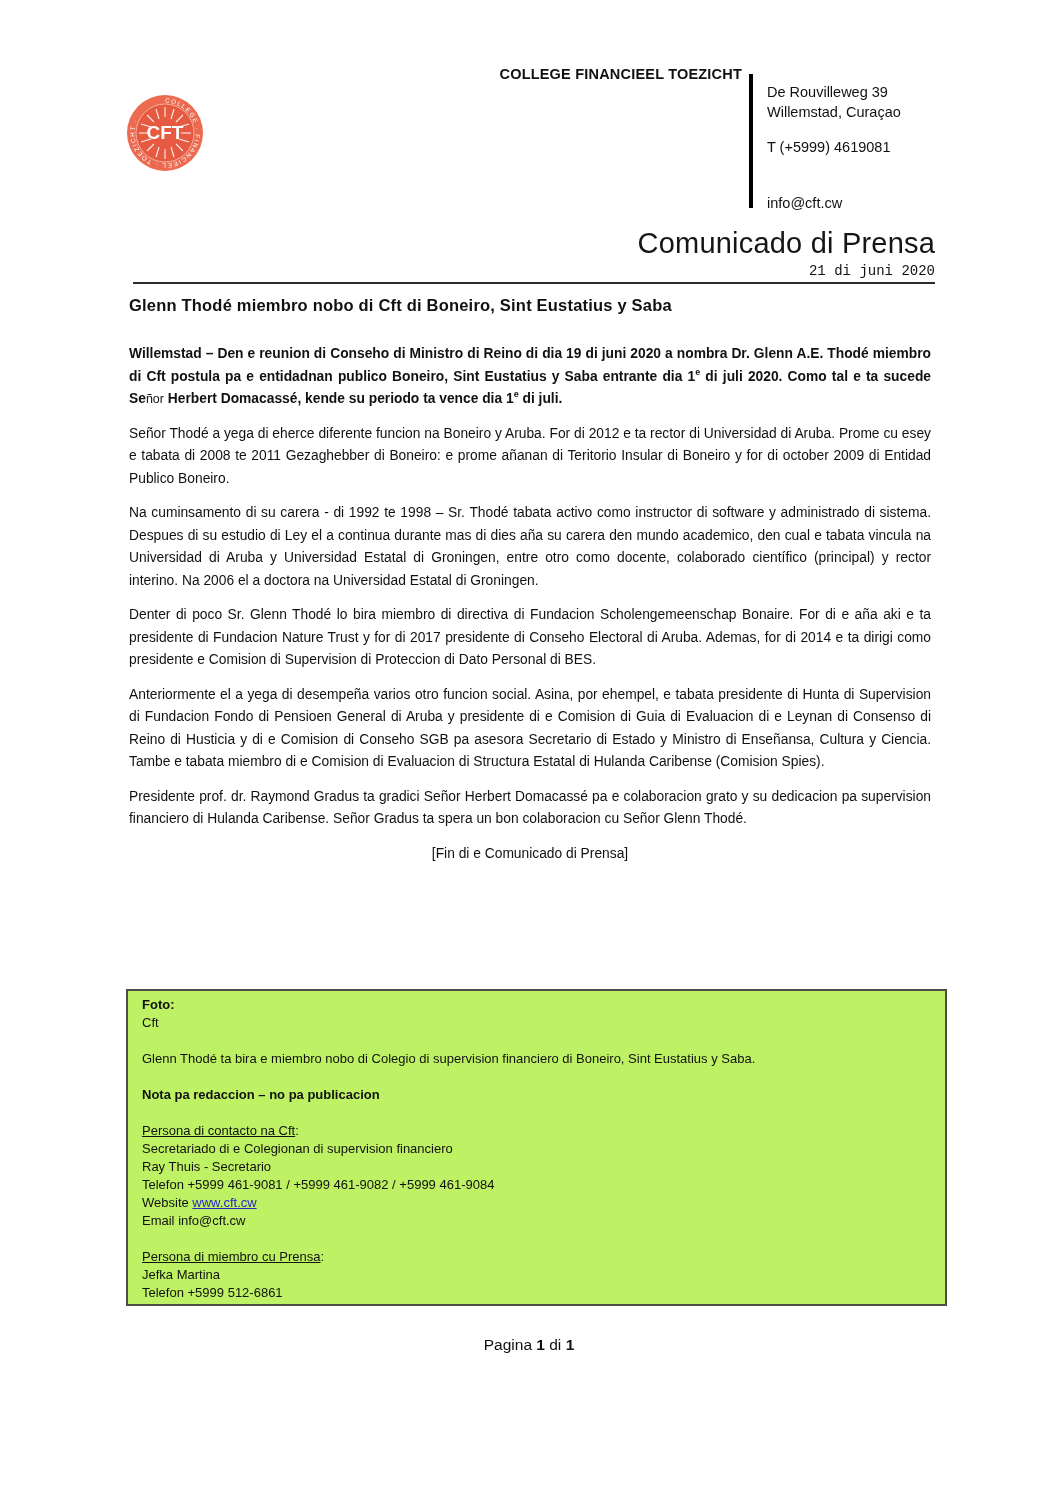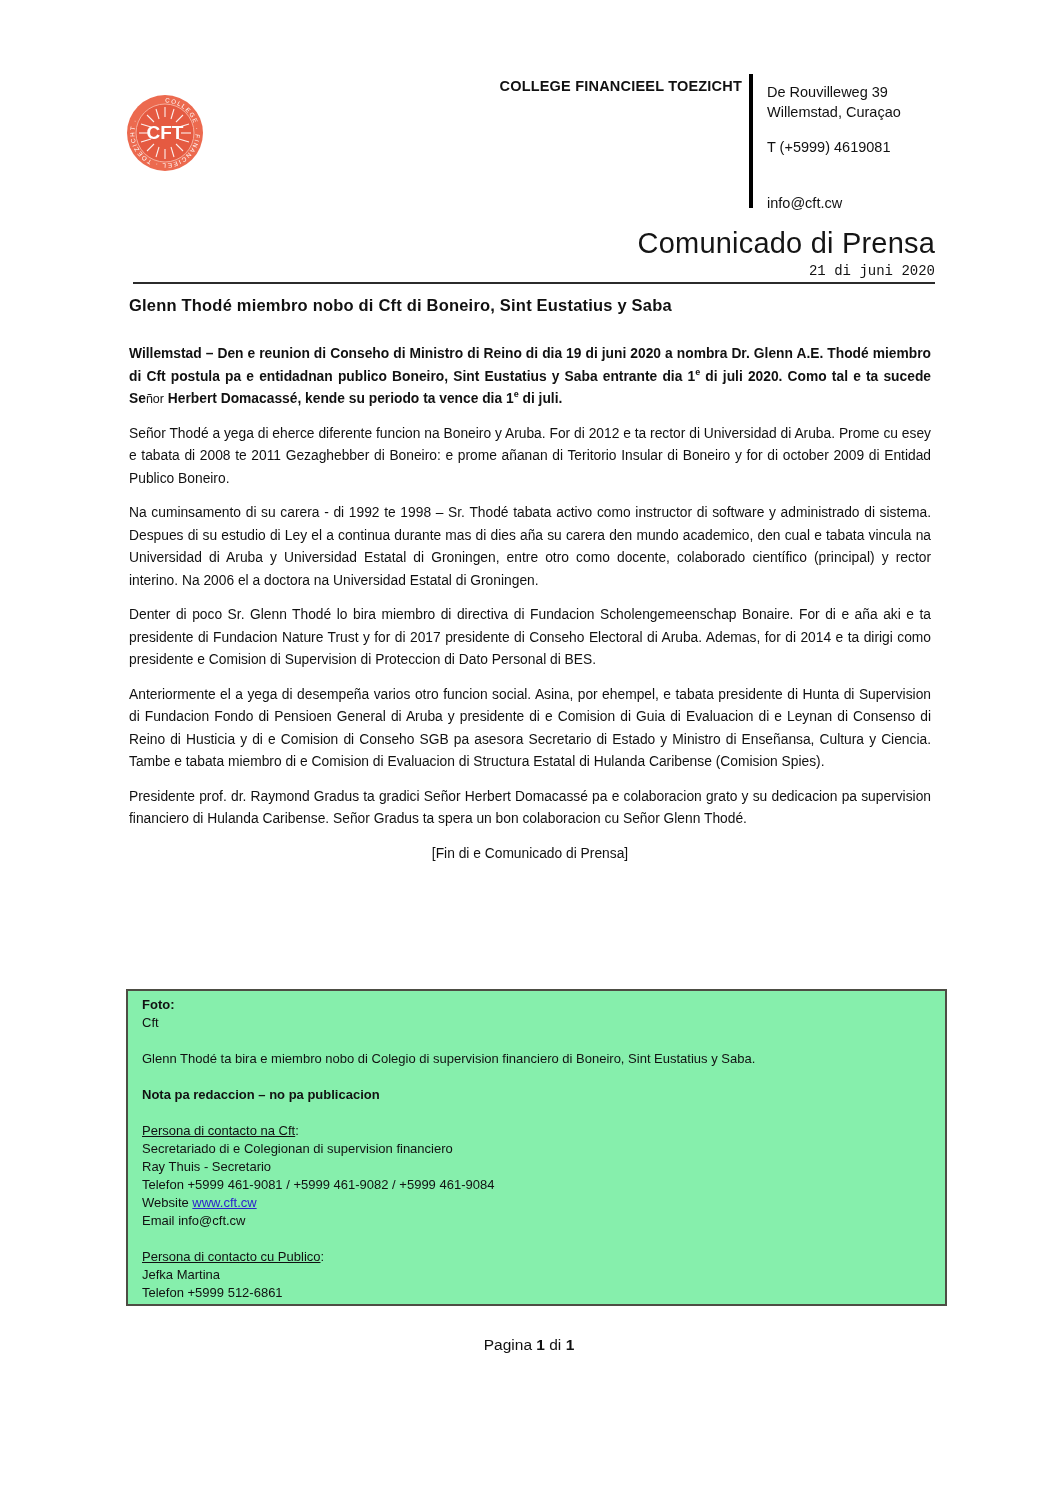--- a/index.html
+++ b/index.html
@@ -2,21 +2,21 @@
 <html><head>
 <meta charset="utf-8">
 <style>
   * { margin:0; padding:0; box-sizing:border-box; }
   html,body { background:#ffffff; }
   body { font-family:"Liberation Sans","DejaVu Sans",sans-serif; color:#111; }
   .page { position:relative; width:1058px; height:1497px; background:#ffffff; overflow:hidden; }
 
   
   .logo { position:absolute; left:125px; top:93px; width:80px; height:80px; }
-  .org-name { position:absolute; left:400px; top:78px; width:342px; text-align:right;
+  .org-name { position:absolute; left:400px; top:66px; width:342px; text-align:right;
               font-weight:bold; font-size:14.5px; letter-spacing:.2px; }
   .vbar { position:absolute; left:749px; top:74px; width:4px; height:134px; background:#000; }
   .addr { position:absolute; left:767px; top:82px; font-size:14.5px; line-height:20px; }
   .addr .gap1 { margin-top:15px; }
   .addr .gap2 { margin-top:36px; }
 
   
   .title-block { position:absolute; left:133px; top:227px; width:802px;text-align:right; }
   .doc-title { font-size:29px; font-weight:400; color:#151515; letter-spacing:.2px; }
   .doc-date  { font-size:14px; margin-top:3px;font-family:Liberation Mono, monospace; }
@@ -29,21 +29,21 @@
   .body-col { position:absolute; left:129px; top:343px; width:802px;
               font-size:13.8px; line-height:22.5px; text-align:justify; }
   .body-col p { margin:0 0 12px 0; }
   .lead { font-weight:bold; }
   .lead .light { font-weight:400; font-size:12.5px; }
   sup { font-size:9px; vertical-align:super; line-height:0; }
   .closing { text-align:center; }
 
   
   .note-box { position:absolute; left:126px; top:989px; width:821px; height:317px;
-              background:#86efac; border:2px solid #4d4d44; padding:5px 14px;
+              background:#bef264; border:2px solid #4d4d44; padding:5px 14px;
               font-size:13px; line-height:18px; }
   .note-box .b { font-weight:bold; }
   .note-box .blank { height:18px; }
   .u { text-decoration:underline; }
   .weblink { color:#2d23cb; text-decoration:underline; cursor:pointer; }
 
   
   .footer { position:absolute; left:0; top:1336px; width:100%; text-align:center;
             font-size:15.5px; }
   .footer .b { font-weight:bold; }
@@ -121,20 +121,20 @@
     <div class="blank"></div>
 
     <div><span class="u">Persona di contacto na Cft</span><span>:</span></div>
     <div>Secretariado di e Colegionan di supervision financiero</div>
     <div>Ray Thuis - Secretario</div>
     <div>Telefon +5999 461-9081 / +5999 461-9082 / +5999 461-9084</div>
     <div><span>Website </span><a class="weblink">www.cft.cw</a></div>
     <div><span>Email </span><span>info@cft.cw</span></div>
     <div class="blank"></div>
 
-    <div><span class="u">Persona di contacto cu Publico</span><span>:</span></div>
+    <div><span class="u">Persona di miembro cu Prensa</span><span>:</span></div>
     <div>Jefka Martina</div>
     <div>Telefon +5999 512-6861</div>
   </div>
 
   <div class="footer"><span>Pagina </span><span class="b">1</span><span> di </span><span class="b">1</span></div>
 
 </div>
 
 </body></html>

